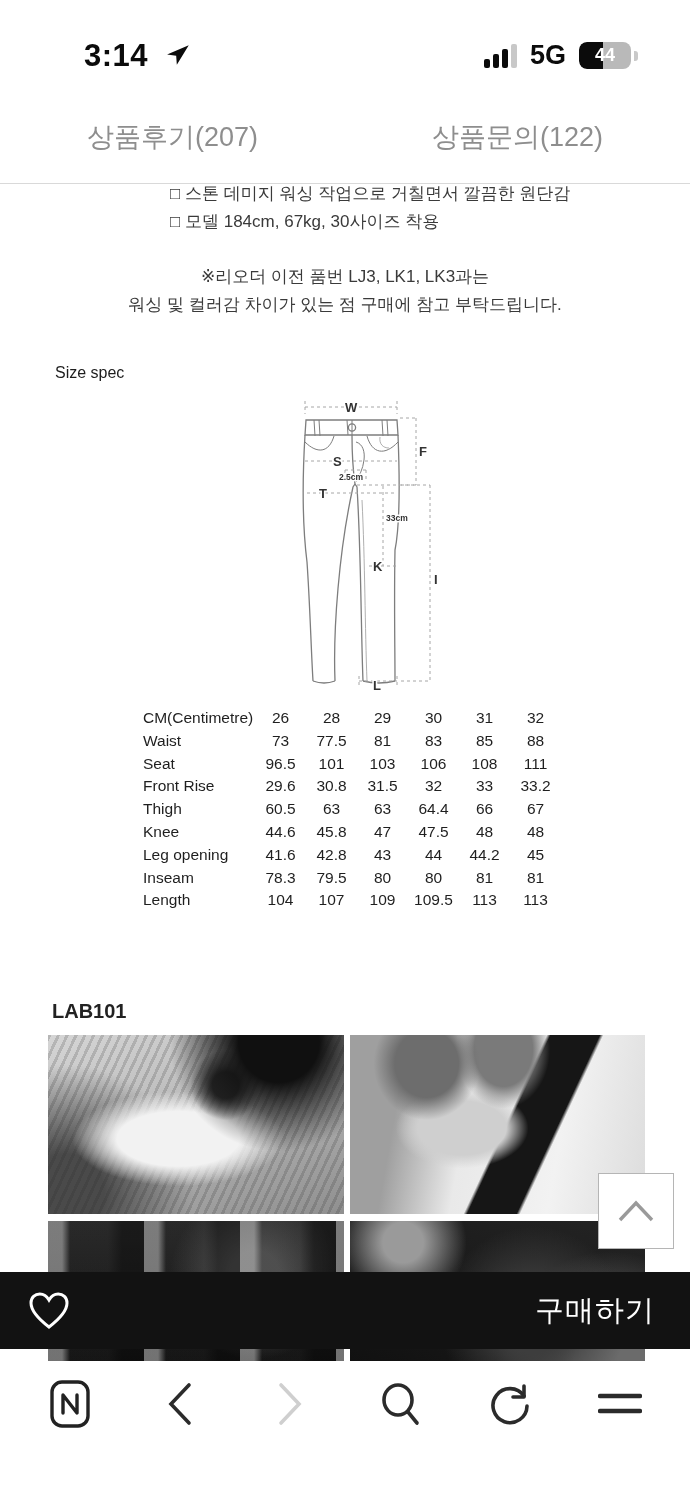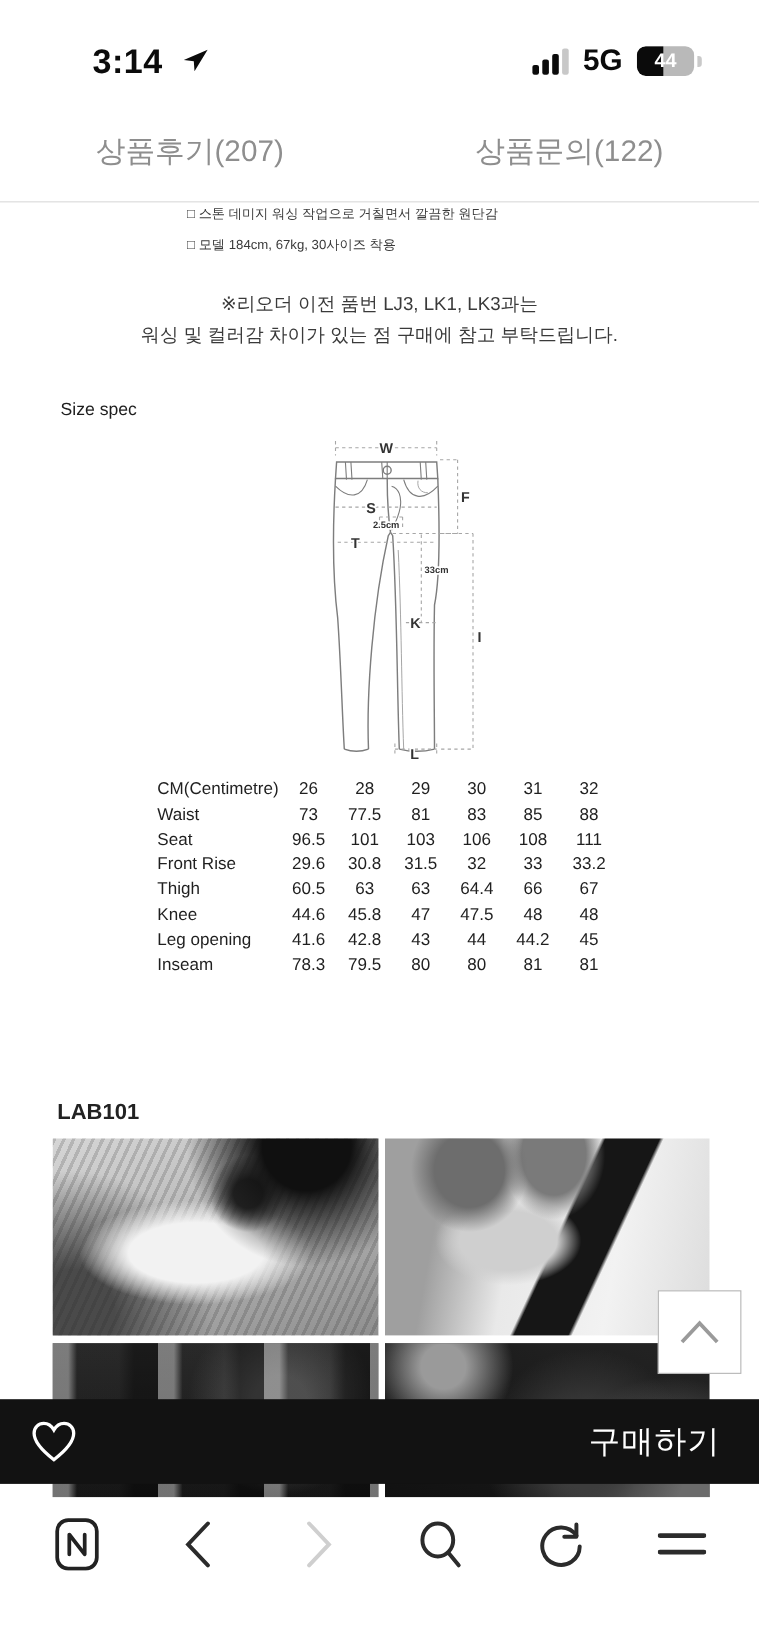--- a/index.html
+++ b/index.html
@@ -24,21 +24,21 @@
                 font-size:18px;font-weight:700;color:#fff;}
   .sb-cap{width:4px;height:10px;background:#c9c9c9;border-radius:0 3px 3px 0;margin-left:-10px;}
 
   
   .tab-bar{position:absolute;top:90px;left:0;width:690px;height:93px;background:#fff;
            border-bottom:1px solid #d9d9d9;display:flex;}
   .tab{flex:1;display:flex;align-items:center;justify-content:center;font-size:27px;color:#8e8e8e;cursor:pointer;}
   .tab.active{font-weight:700;color:#0f0f0f;}
 
   
-  .bullets{position:absolute;left:170px;top:180px;font-size:12px;color:#3a3a3a;line-height:28px;}
+  .bullets{position:absolute;left:170px;top:180px;font-size:17px;color:#3a3a3a;line-height:28px;}
   .bullets div{white-space:nowrap;}
   .notice{position:absolute;left:0;top:263px;width:690px;text-align:center;
           font-size:17px;color:#3a3a3a;line-height:28px;}
 
   
   .size-spec-title{position:absolute;left:55px;top:364px;font-size:16px;color:#1d1d1d;}
   .diagram{position:absolute;left:283px;top:390px;width:165px;height:302px;}
 
   .size-table{position:absolute;left:143px;top:707px;border-collapse:collapse;}
   .size-table th{width:112px;text-align:left;font-weight:400;}
@@ -246,20 +246,29 @@
   </tr>
       <tr>
     <th>Inseam</th>
     <td>78.3</td>
         <td>79.5</td>
     <td>80</td>
         <td>80</td>
     <td>81</td>
         <td>81</td>
   </tr>
+      <tr>
+    <th>Length</th>
+    <td>104</td>
+        <td>107</td>
+    <td>109</td>
+        <td>109.5</td>
+    <td>113</td>
+        <td>113</td>
+  </tr>
     </tbody>
 </table>
 
 <div class="gallery-title">LAB101</div>
 <div class="gallery">
   <div class="photo photo1"></div>
   <div class="photo photo2"></div>
   <div class="photo photo3"></div>
   <div class="photo photo4"></div>
 </div>

